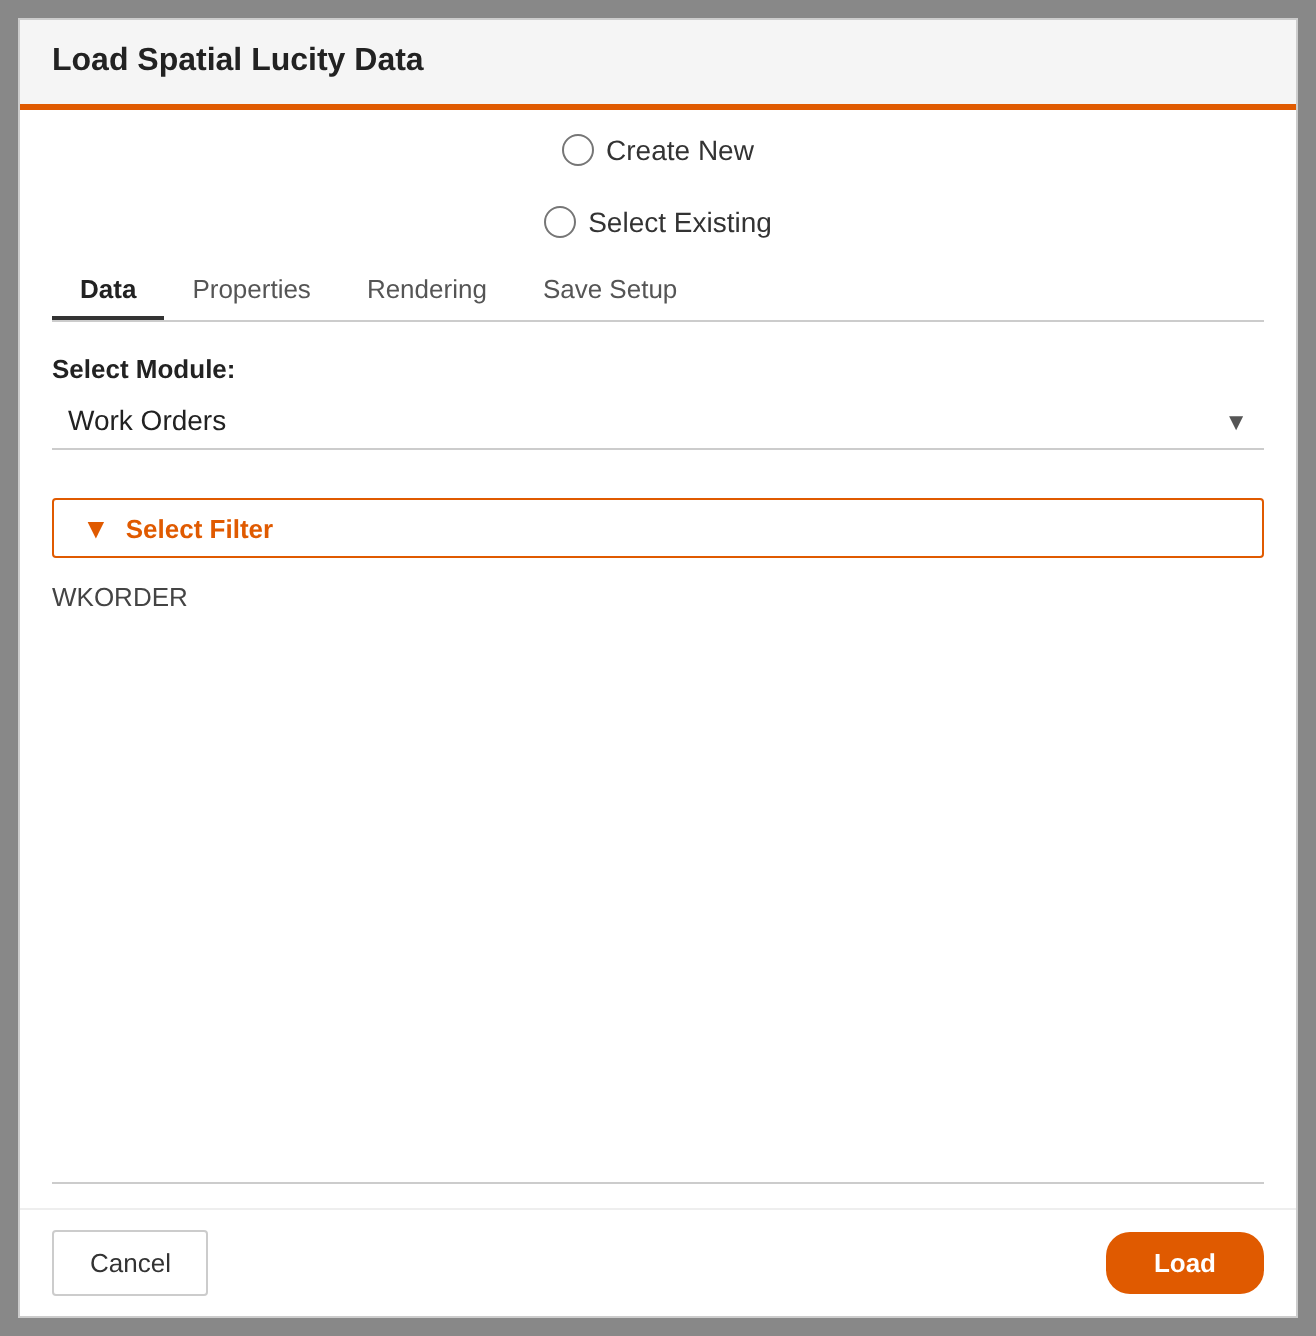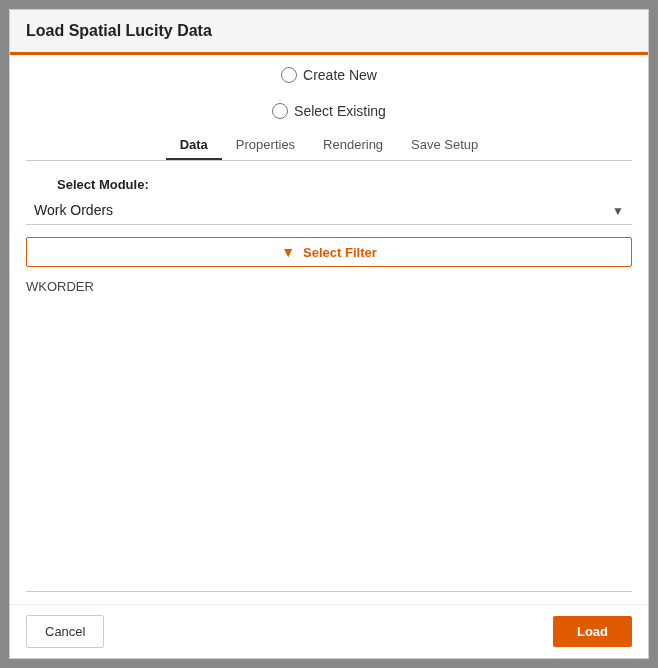--- a/index.html
+++ b/index.html
@@ -1,19 +1,18 @@
 <!DOCTYPE html>
 <html><head>
   <meta charset="utf-8">
   <style>
     * {
       box-sizing: border-box;
       margin: 0;
       padding: 0;
-      justify-content: center;
     }
 
     body {
       background-color: #888;
       display: flex;
       justify-content: center;
       align-items: center;
       width: 658px;
       height: 668px;
       font-family: Arial, sans-serif;
@@ -87,26 +86,25 @@
       color: #222;
       border-bottom: 2px solid #333;
       font-weight: bold;
     }
 
     .field-label {
       font-weight: bold;
       font-size: 13px;
       margin-bottom: 4px;
       color: #222;
-      margin-left: 31px;
     }
 
     .select-wrapper {
       position: relative;
-      margin-bottom: 12px;
+      margin-bottom: 24px;
     }
 
     .select-wrapper select {
       width: 100%;
       padding: 6px 30px 6px 8px;
       border: none;
       border-bottom: 1px solid #ccc;
       appearance: none;
       font-size: 14px;
       color: #222;
@@ -187,21 +185,21 @@
     }
 
     .load-btn {
       padding: 8px 24px;
       background: #e05a00;
       color: #fff;
       border: none;
       font-size: 13px;
       font-weight: bold;
       cursor: pointer;
-      border-radius: 2px;
+      border-radius: 12px;
     }
   </style>
 </head>
 <body>
 
 <div class="dialog">
 
   <div class="dialog-header">
     <span>Load Spatial Lucity Data</span>
   </div>

